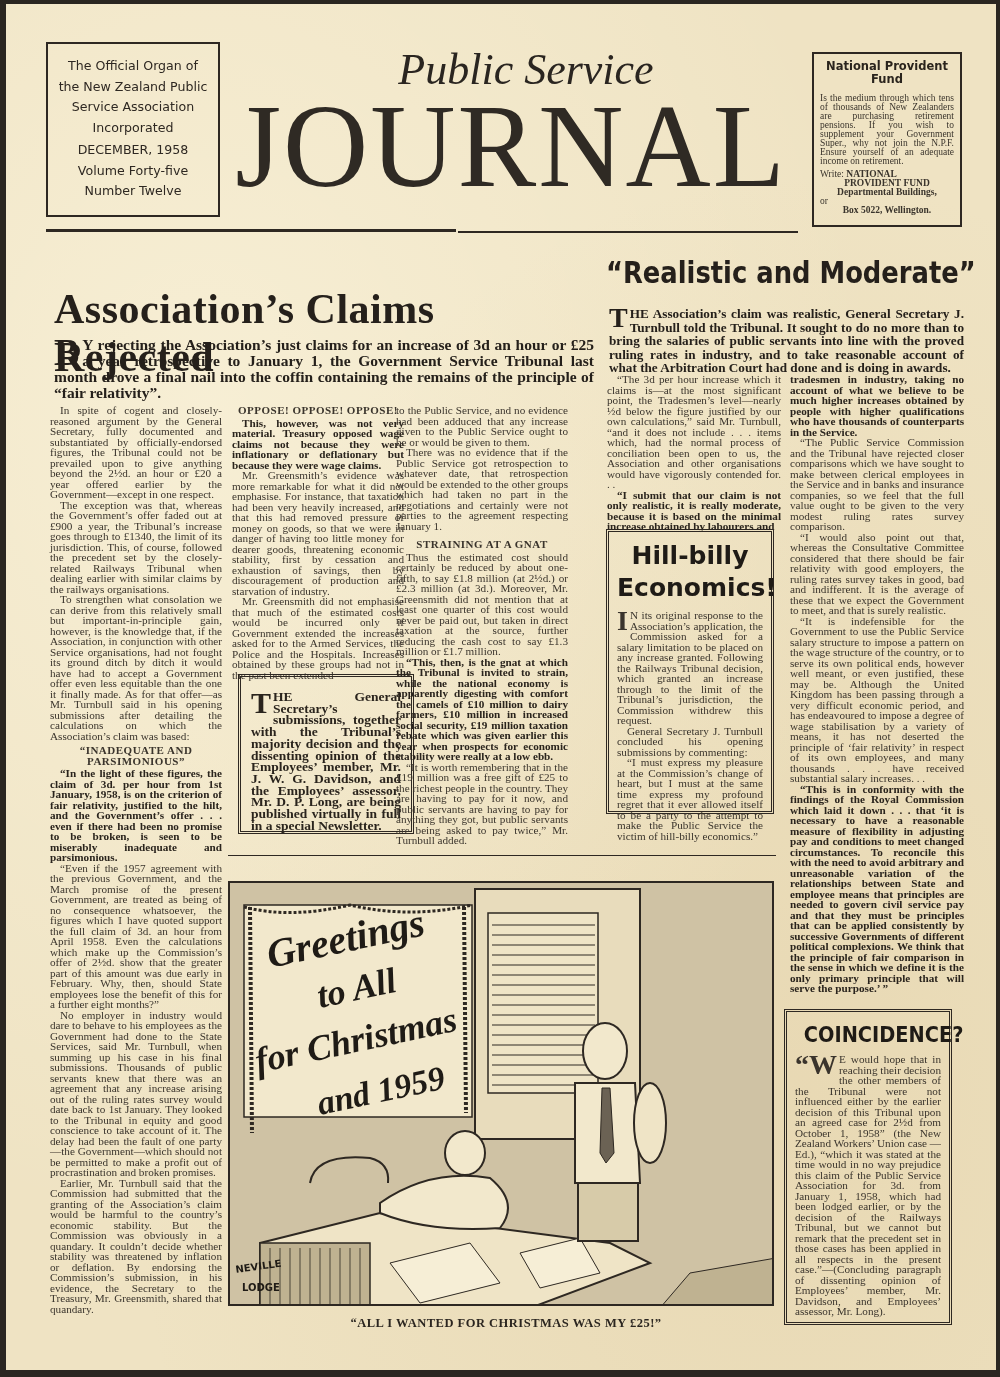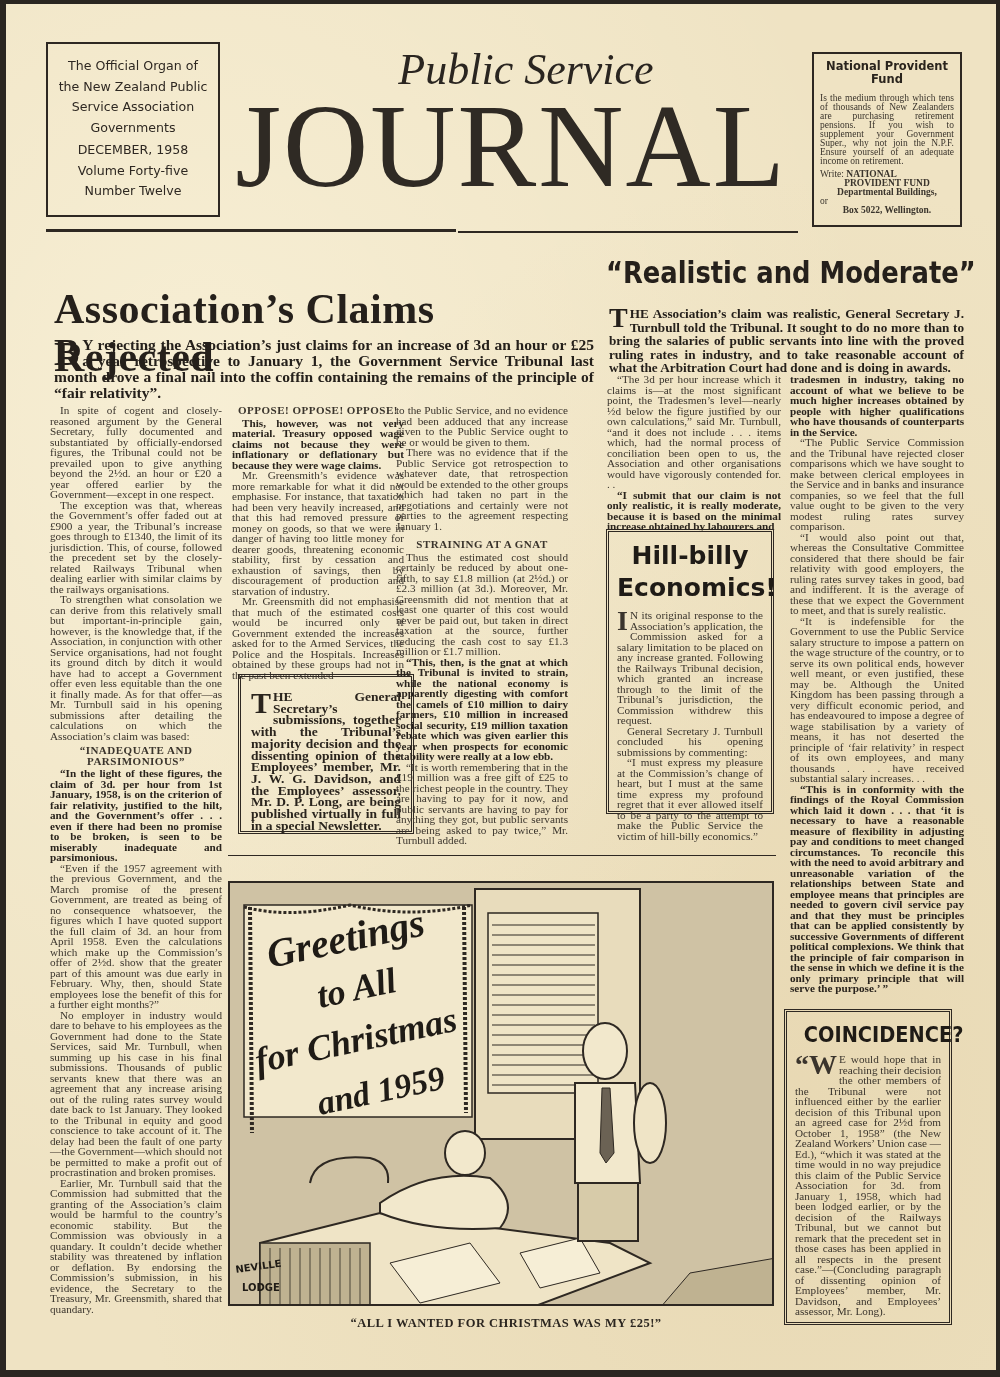--- a/index.html
+++ b/index.html
@@ -75,21 +75,21 @@
 </style>
 </head>
 <body>
 
 <div class="page">
 
   <div class="abs mast-left">
     <div>The Official Organ of</div>
     <div>the New Zealand Public</div>
     <div>Service Association</div>
-    <div>Governments</div>
+    <div>Incorporated</div>
     <div class="date">DECEMBER, 1958</div>
     <div>Volume Forty-five</div>
     <div>Number Twelve</div>
   </div>
 
   <div class="abs mast-title-small">Public Service</div>
   <div class="abs mast-title-big">JOURNAL</div>
   <div class="abs mast-rule"></div>
   <div class="abs mast-rule2"></div>
 

